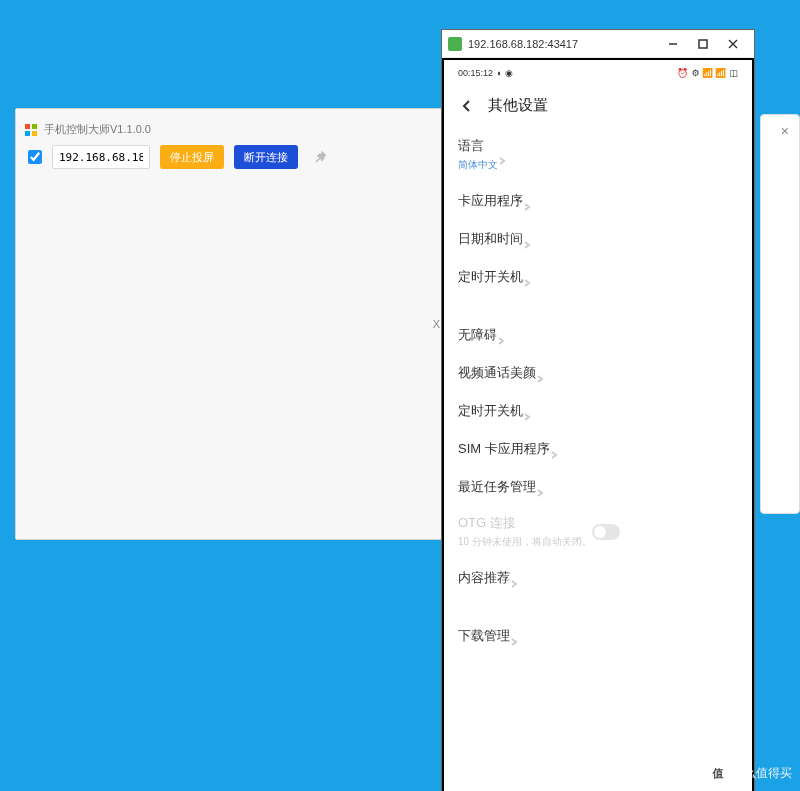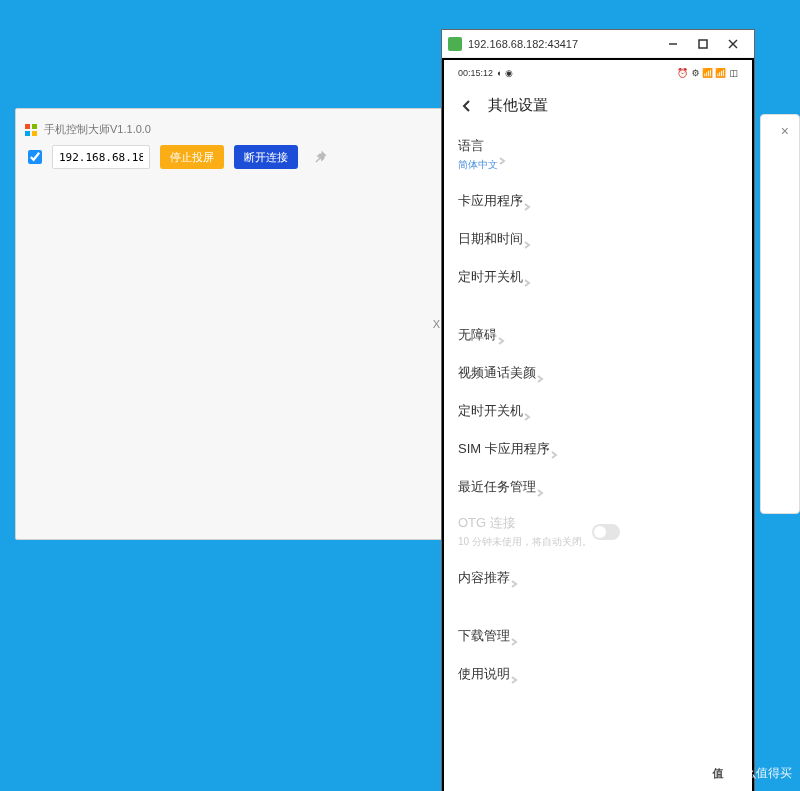--- a/index.html
+++ b/index.html
@@ -236,28 +236,20 @@
         <div class="section-gap"></div>
         <div id="group3">
             <div class="setting-item">
               <div>
                 <div class="setting-label">下载管理</div>
               </div>
               <div class="chevron"><svg viewBox="0 0 8 8">
                   <polyline points="2,1 6,4 2,7"></polyline>
                 </svg></div>
             </div>
-            <div class="setting-item">
-              <div>
-                <div class="setting-label">使用说明</div>
-              </div>
-              <div class="chevron"><svg viewBox="0 0 8 8">
-                  <polyline points="2,1 6,4 2,7"></polyline>
-                </svg></div>
-            </div>
           </div>
       </div>
     </div>
   </div>
 </div>
 
 <div class="watermark">
   <div class="watermark-icon">值</div>
   <div class="watermark-text">什么值得买</div>
 </div>

